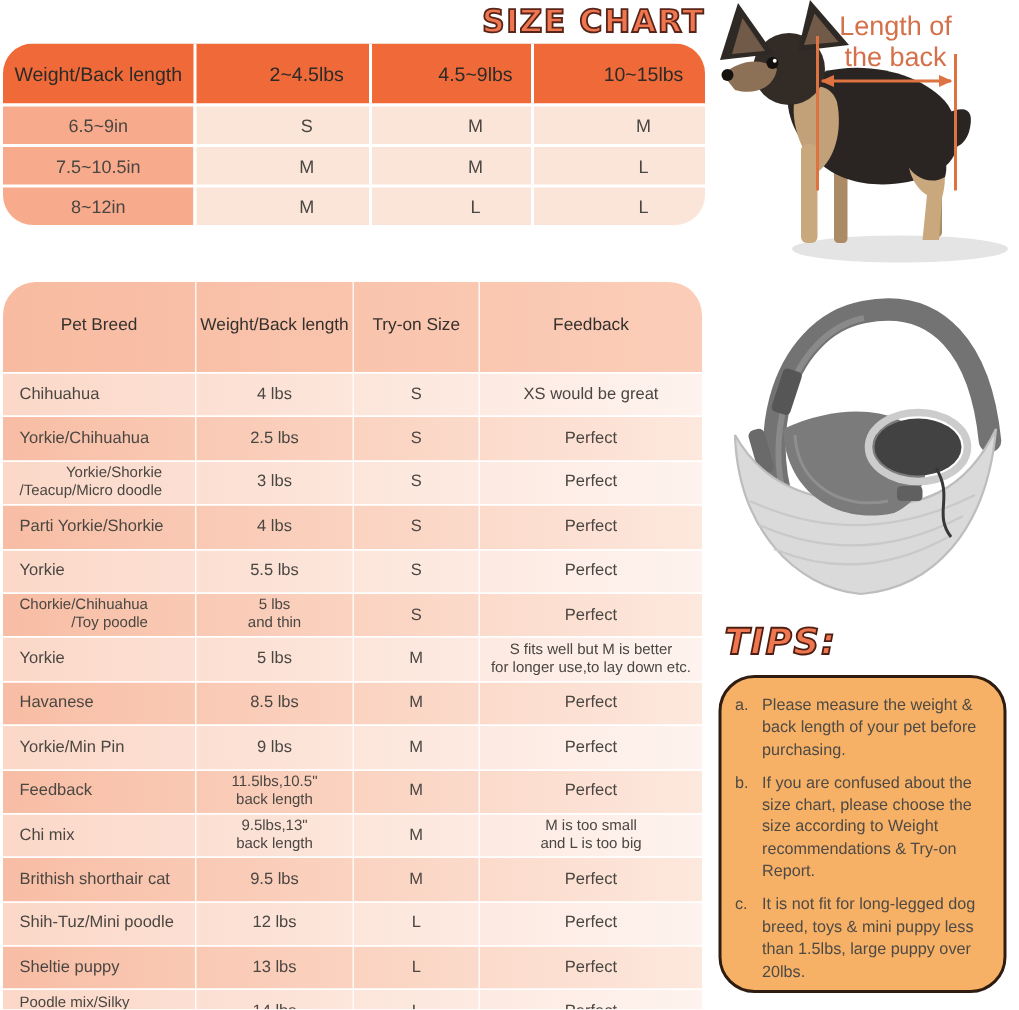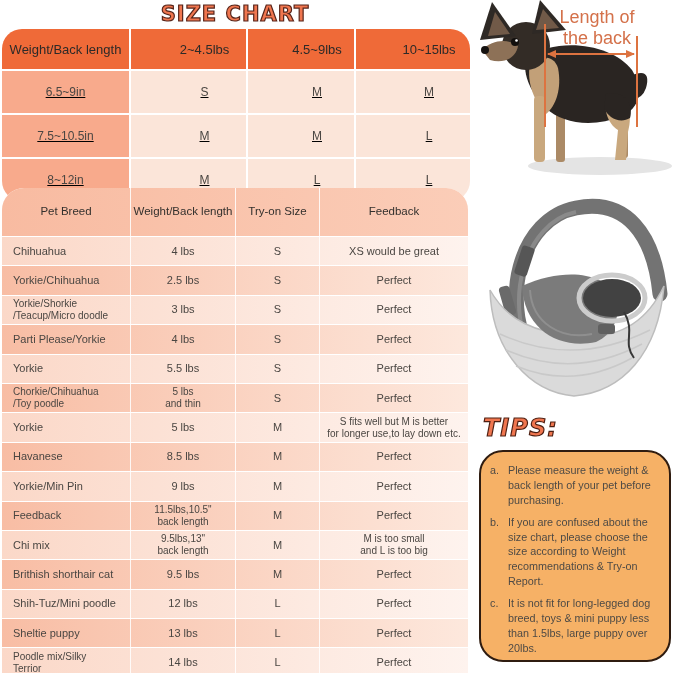--- a/index.html
+++ b/index.html
@@ -11,68 +11,68 @@
   }
 
   
   .title {
     position: absolute; left: 0; width: 470px; text-align: center;
     font-family: "DejaVu Sans", sans-serif;
     font-weight: bold; font-size: 21px; letter-spacing: 1px;
     color: var(--title-orange, #f0764f);
     -webkit-text-stroke: 1.2px #57251a;
   }
-  .size-title  { top: 2px; }
+  .size-title  { top: 2px; text-align: right; }
   .tryon-title { top: 156px; }
   .tips-title {
     position: absolute; left: 483px; top: 414px;
     font-family: "DejaVu Sans", sans-serif;
     font-weight: bold; font-style: italic; font-size: 24px;
     color: var(--title-orange, #ec6747);
     -webkit-text-stroke: 1.2px #4d1f12;
     letter-spacing: 1px;
   }
 
   
   .size-table {
     position: absolute; left: 2px; top: 29px; width: 468px;
     border-radius: 20px; overflow: hidden; background: #fff;
   }
   .sc-row { display: grid; grid-template-columns: 127px 117px 108px 116px; }
   .sc-row + .sc-row { border-top: 2px solid #fff; }
   .sc-head { height: 40px; background: var(--header-orange, #ef6a38); }
-  .sc-body { height: 44px; text-decoration: underline; }
+  .sc-body { height: 27px; }
   .sc-row .cell {
     display: flex; align-items: center; justify-content: center;
     text-align: center; white-space: pre-line;
   }
   .sc-row .cell + .cell { border-left: 2px solid #fff; padding-left: 32px; }
   .sc-head .cell { font-size: 13px; color: #2d2a28; }
   .sc-body .col0 { background: var(--salmon, #f8aa8c); font-size: 12px; color: #4a4642; }
   .sc-body .dcell { background: var(--light-pink, #fbe5d9); font-size: 12px; color: #4a4642; }
 
   
   .tryon-table {
     position: absolute; left: 2px; top: 188px; width: 466px; height: 485px;
     border-radius: 22px 22px 0 0; overflow: hidden; background: #fff;
   }
   .to-row { display: grid; grid-template-columns: 128px 105px 84px 149px; }
   .to-row + .to-row { border-top: 1.5px solid #fff; }
-  .to-head { height: 48px; background: linear-gradient(90deg, #f8bba1, #fbcdb8); }
+  .to-head { height: 60px; background: linear-gradient(90deg, #f8bba1, #fbcdb8); }
   .to-body { height: 29.4px; }
   .to-row.odd  { background: linear-gradient(90deg, #fbd8c8, #fef3ee); }
   .to-row.even { background: linear-gradient(90deg, #f8bda4, #fde8dd); }
   .to-row .cell {
     display: flex; align-items: center; justify-content: center;
     text-align: center; white-space: pre-line; font-size: 11px; color: #4a4642;
     line-height: 1.2; overflow: hidden;
   }
   .to-row .cell + .cell { border-left: 1.5px solid rgba(255,255,255,.85); }
   .to-head .cell { font-size: 11.5px; color: #33302d; }
-  .to-row .cell.breed { justify-content: flex-start; text-align: left; padding-left: 11px; }
+  .to-row .cell.breed { justify-content: flex-start; text-align: right; padding-left: 11px; }
   .to-head .cell.breed { justify-content: center; text-align: center; padding-left: 0; }
   .to-row .cell.ml { font-size: 10px; line-height: 1.18; }
 
   
   .dog-figure { position: absolute; left: 468px; top: 0; width: 211px; height: 178px; }
   .dog-figure svg { position: absolute; left: 0; top: 0; }
   .dog-annotation {
     position: absolute; left: 74px; top: 7px; width: 110px;
     text-align: center; white-space: pre-line;
     color: var(--annotation-orange, #d4714a);
@@ -145,21 +145,21 @@
         <div class="cell ">Perfect</div>
       </div>
       <div class="to-row to-body odd">
         <div class="cell breed ml">Yorkie/Shorkie
 /Teacup/Micro doodle</div>
         <div class="cell ">3 lbs</div>
         <div class="cell ">S</div>
         <div class="cell ">Perfect</div>
       </div>
       <div class="to-row to-body even">
-        <div class="cell breed">Parti Please/Yorkie</div>
+        <div class="cell breed">Parti Yorkie/Shorkie</div>
         <div class="cell ">4 lbs</div>
         <div class="cell ">S</div>
         <div class="cell ">Perfect</div>
       </div>
       <div class="to-row to-body odd">
         <div class="cell breed">Yorkie</div>
         <div class="cell ">5.5 lbs</div>
         <div class="cell ">S</div>
         <div class="cell ">Perfect</div>
       </div>

